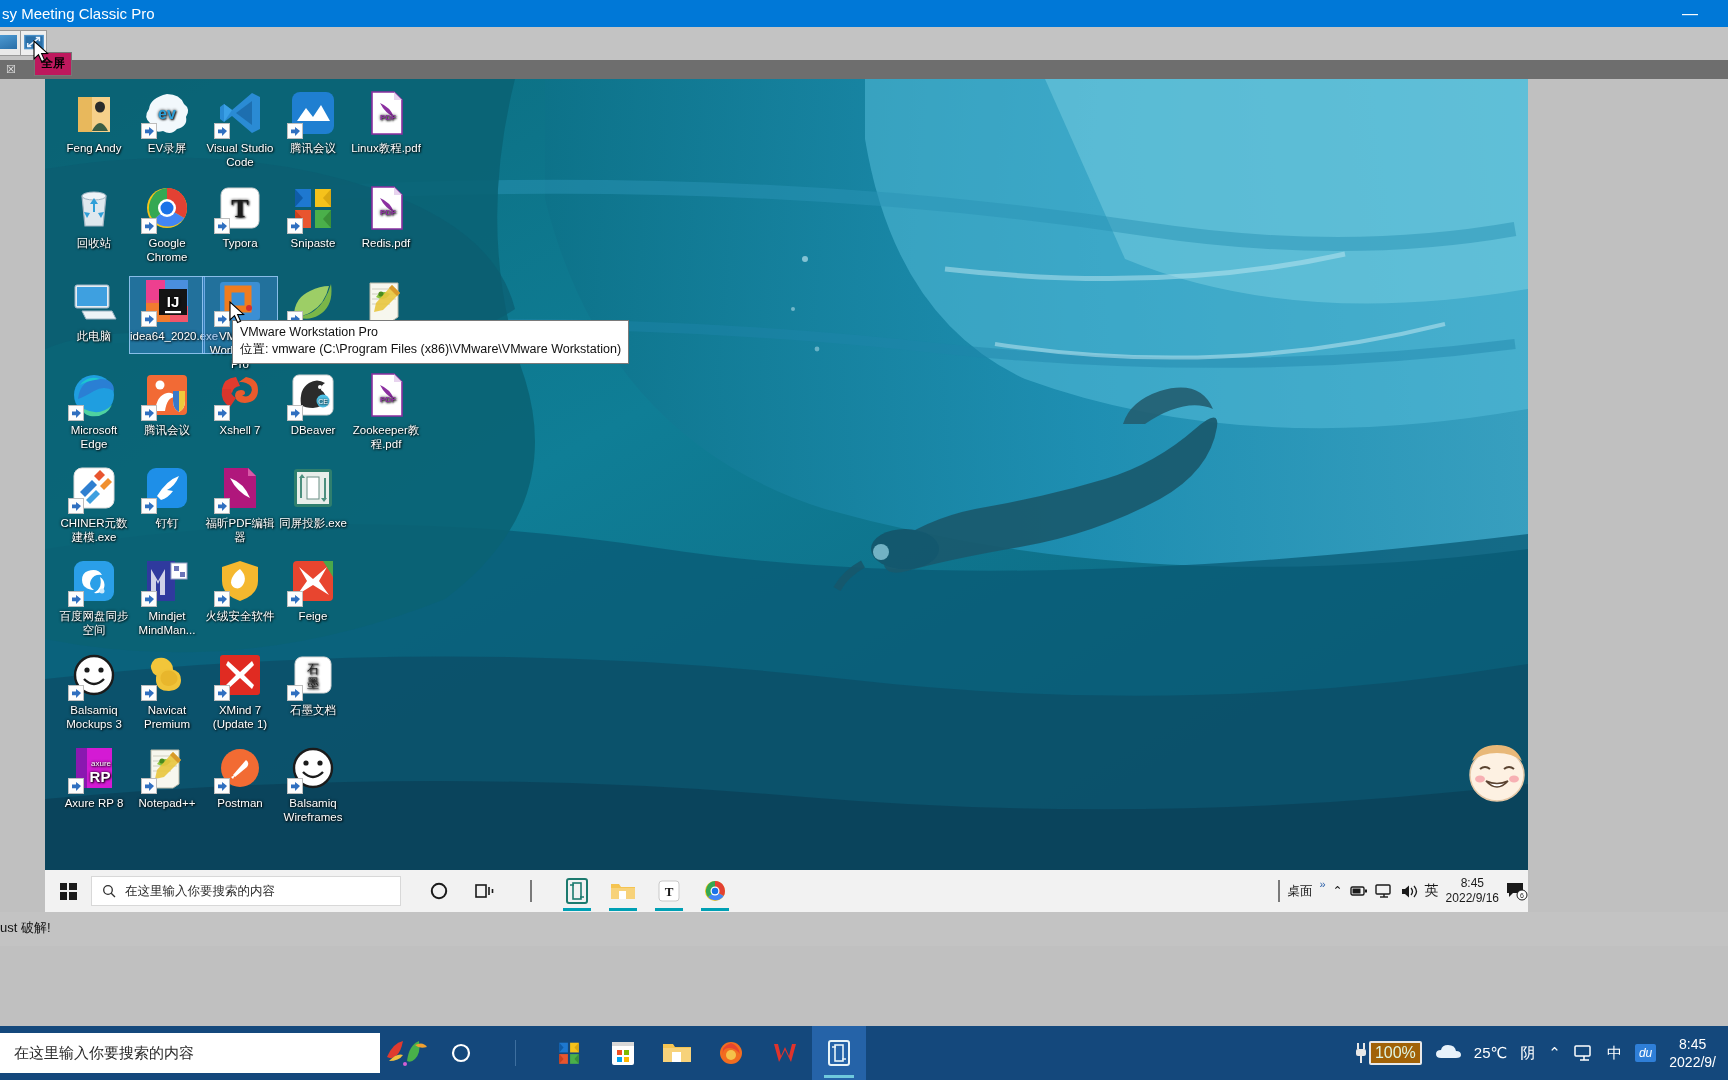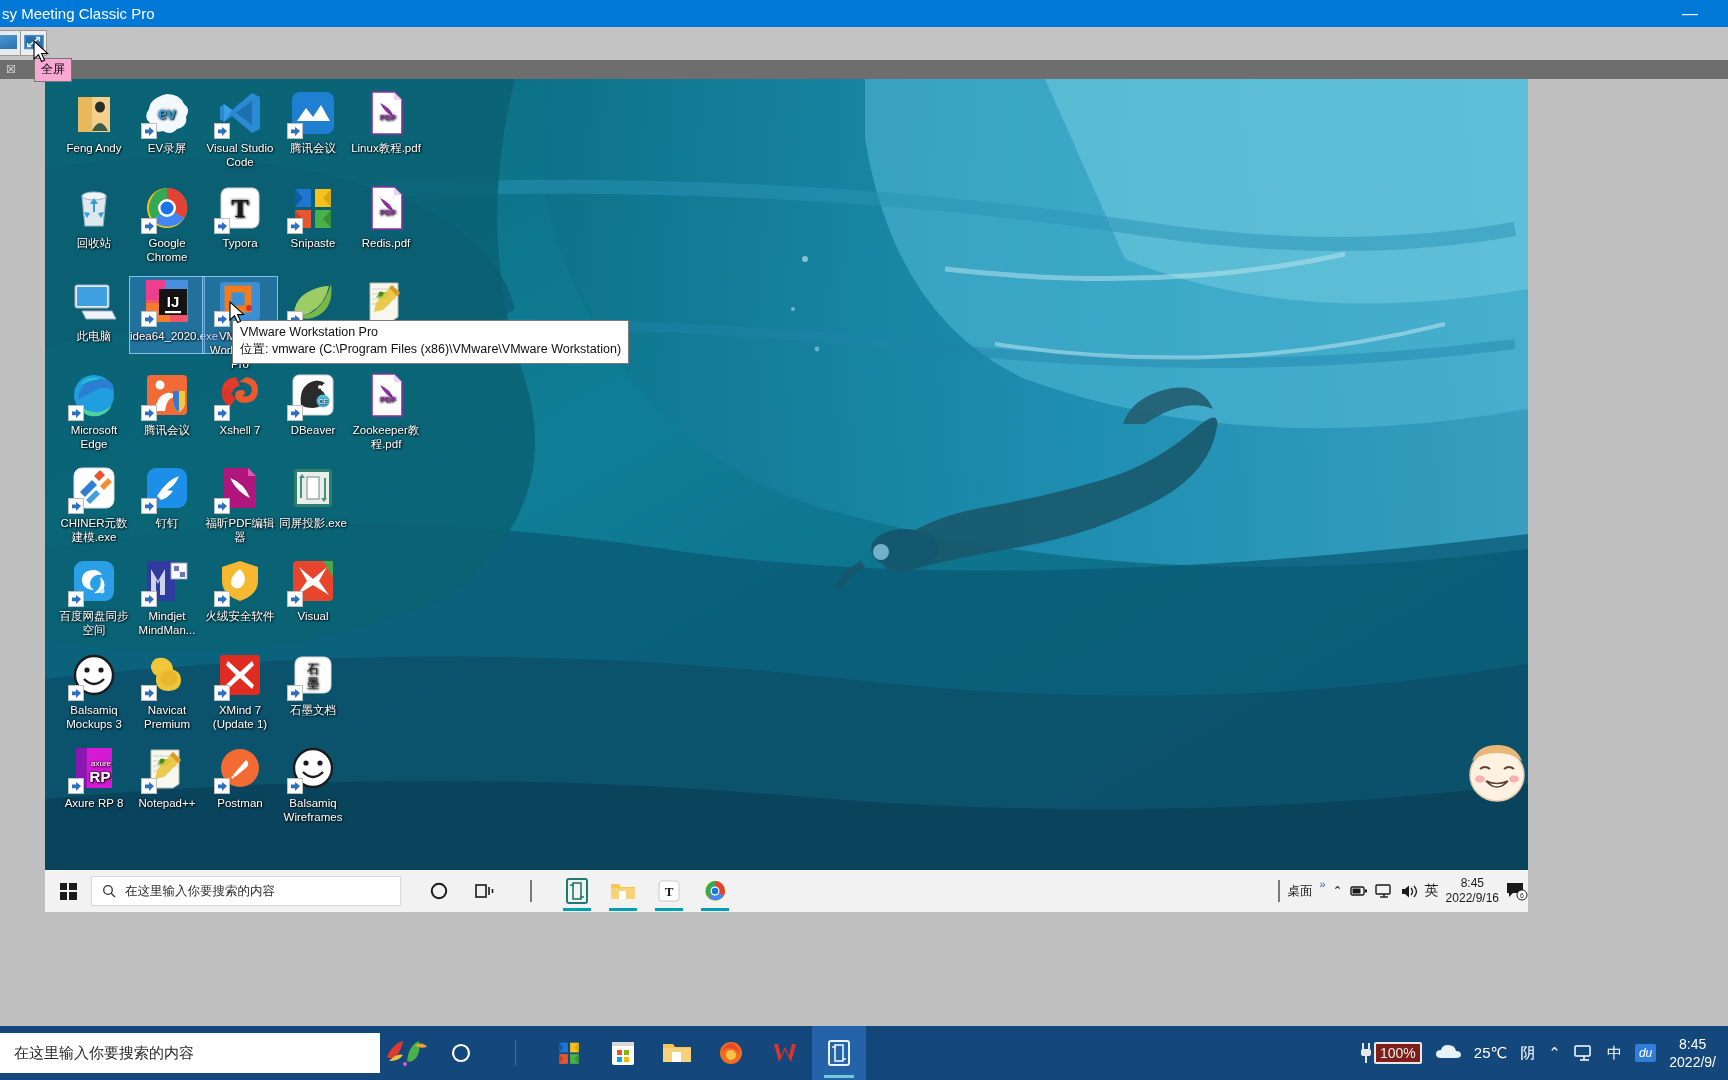--- a/index.html
+++ b/index.html
@@ -41,24 +41,24 @@
   }
   .vm-tabstrip {
     position: absolute; left: 0; top: 60px; width: 1728px; height: 19px;
     background: #6e6e6e;
   }
   .vm-tab-x {
     position: absolute; left: 4px; top: 2px; width: 14px; height: 14px;
     color: #e8e8e8; font-size: 11px; line-height: 14px; text-align: center;
   }
   .tooltip-fullscreen {
-    position: absolute; left: 34px; top: 58px;
-    background: #f9a8d4; border: 1px solid #767676;
+    position: absolute; left: 34px; top: 52px;
+    background: #be185d; border: 1px solid #767676;
     font-size: 12px; padding: 2px 6px 3px 6px; color: #000;
-    z-index: 40; white-space: nowrap;
+    z-index: 40; white-space: nowrap; font-weight: bold;
   }
   .cursor-toolbar {
     position: absolute; left: 33px; top: 40px; z-index: 45;
   }
 
   
   .guest {
     position: absolute; left: 45px; top: 79px; width: 1483px; height: 833px;
     overflow: hidden;
     background: #0a6a7e;
@@ -172,21 +172,21 @@
     content:""; position:absolute; left:12px; right:12px; bottom:2px; height:3px; background:#6fc9dd;
   }
   .hs-right {
     margin-left: auto; display: flex; align-items: center; gap: 13px;
     padding-right: 12px; color: #ffffff; font-size: 15px;
   }
   .battery {
     display: flex; align-items: center;
   }
   .bat-box {
-    background: #7f1d1d; color: #dff5e2; font-size: 14px; padding: 1px 4px;
+    background: #a16207; color: #dff5e2; font-size: 16px; padding: 1px 4px;
     border: 2px solid #e8e8e8; border-radius: 2px;
   }
   .hs-clock { text-align: center; line-height: 18px; font-size: 14px; }
   .du-badge {
     background: #2f7fd8; color: #fff; font-size: 12px; padding: 2px 4px;
     border-radius: 2px; font-style: italic;
   }
 
   
   .mascot {
@@ -626,21 +626,21 @@
 
       <div class="dicon" style="left:231px; top:478px;">
         <div class="glyph">
           <svg width="48" height="48" viewBox="0 0 48 48">
             <rect x="4" y="4" width="40" height="40" rx="4" fill="#e8452f"></rect>
             <path d="M34 4 h10 v16 q-6 -10 -10 -16 Z" fill="#4aa84a"></path>
             <path d="M10 10 L24 22 L38 10 L30 24 L40 38 L24 28 L8 38 L18 24 Z" fill="#ffffff"></path>
           </svg>
           <span class="shortcut"></span>
         </div>
-        <span class="lbl">Visual</span>
+        <span class="lbl">Feige</span>
       </div>
 
       <div class="dicon" style="left:12px; top:572px;">
         <div class="glyph">
           <svg width="48" height="48" viewBox="0 0 48 48">
             <circle cx="24" cy="24" r="19" fill="#ffffff" stroke="#1b1b1b" stroke-width="2.4"></circle>
             <circle cx="17" cy="19" r="2.6" fill="#1b1b1b"></circle>
             <circle cx="31" cy="19" r="2.6" fill="#1b1b1b"></circle>
             <path d="M14 28 q10 10 20 0" stroke="#1b1b1b" stroke-width="2.4" fill="none"></path>
           </svg>
@@ -850,20 +850,23 @@
           <svg width="22" height="20" viewBox="0 0 22 20">
             <path d="M1 2 h16 v10 h-10 l-4 4 v-4 H1 Z" fill="#1a1a1a"></path>
             <circle cx="16" cy="14" r="5" fill="#ffffff" stroke="#1a1a1a" stroke-width="1"></circle>
             <text x="16" y="17" font-size="7" fill="#1a1a1a" text-anchor="middle" font-family="Liberation Sans, sans-serif">6</text>
           </svg>
         </div>
       </div>
     </div>
   </div>
 
+  <div class="host-strip">
+    <span class="hs-text">ust 破解!</span>
+  </div>
 
   <div class="host-taskbar">
     <div class="hs-search">
       <span>在这里输入你要搜索的内容</span>
     </div>
 
     <div class="hs-icons">
       <div class="hs-ic">
         <svg width="44" height="32" viewBox="0 0 44 32">
           <path d="M2 20 q6 -14 16 -16 q-2 10 -6 14 q-5 5 -10 2 Z" fill="#e03a2f"></path>

